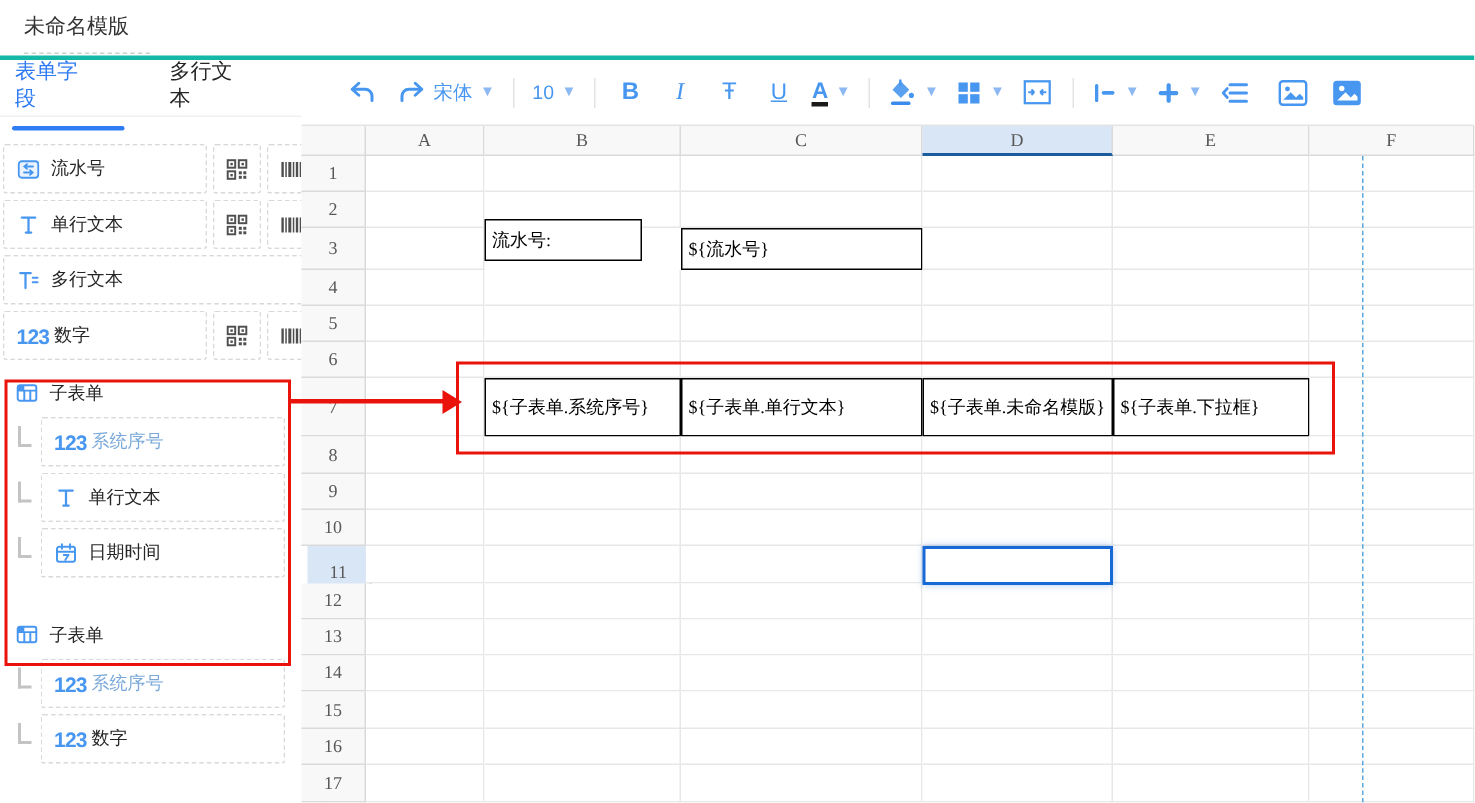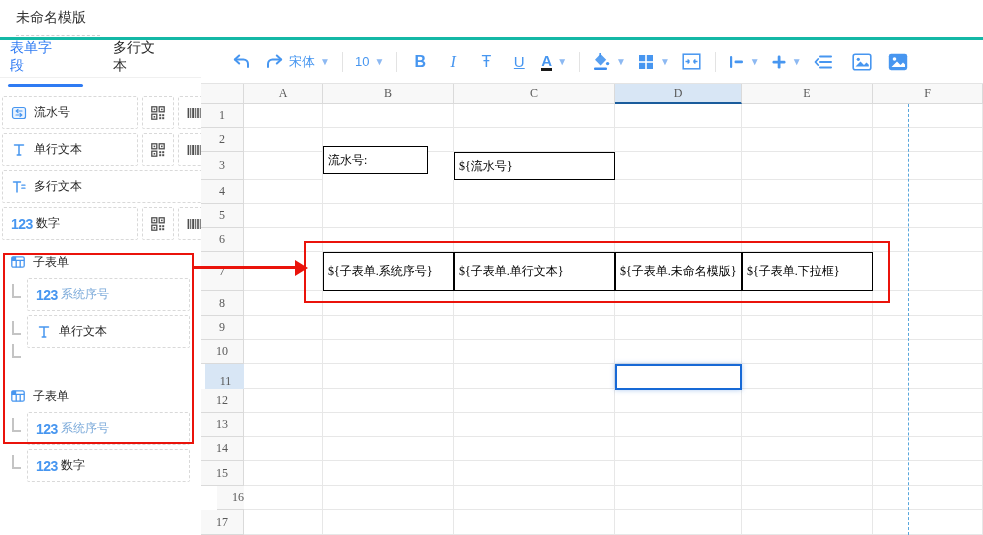--- a/index.html
+++ b/index.html
@@ -241,20 +241,30 @@
           <span class="ficon">
             <svg width="16" height="16" viewBox="0 0 16 16">
               <path d="M3.5 3 H12.5 M8 3 V13 M6.2 13 H9.8" fill="none" stroke="#4796f0" stroke-width="1.5" stroke-linecap="round"></path>
             </svg>
           </span>
           <span class="lbl">单行文本</span>
         </div>
       </div>
       <div class="crow">
         <span class="lconn"></span>
+        <div class="fbox">
+          <span class="ficon">
+            <svg width="16" height="16" viewBox="0 0 16 16">
+              <rect x="2" y="3.5" width="12" height="10" rx="1.5" fill="none" stroke="#4796f0" stroke-width="1.3"></rect>
+              <path d="M5.3 1.8 V4.8 M10.7 1.8 V4.8 M2 6.8 H14" stroke="#4796f0" stroke-width="1.3" fill="none" stroke-linecap="round"></path>
+              <path d="M6.5 9 H9.7 L7.5 12.3" stroke="#4796f0" stroke-width="1.2" fill="none" stroke-linecap="round" stroke-linejoin="round"></path>
+            </svg>
+          </span>
+          <span class="lbl">日期时间</span>
+        </div>
       </div>
       <div style="height: 12px;"></div>
       <div class="ghead">
         <span class="ficon">
           <svg width="16" height="16" viewBox="0 0 16 16">
             <rect x="1.8" y="2.8" width="12.4" height="10.4" rx="1.5" fill="none" stroke="#4796f0" stroke-width="1.3"></rect>
             <path d="M1.8 6.4 H14.2 M6.2 6.4 V13.2 M10.2 6.4 V13.2" stroke="#4796f0" stroke-width="1.3" fill="none"></path>
             <rect x="1.8" y="2.8" width="4.4" height="3.6" fill="#4796f0"></rect>
           </svg>
         </span>
@@ -477,21 +487,21 @@
     <div class="gc body" style="left: 414px; top: 353px; width: 127px; height: 24px;"></div>
     <div class="gc body" style="left: 541px; top: 353px; width: 131px; height: 24px;"></div>
     <div class="gc body" style="left: 672px; top: 353px; width: 110px; height: 24px;"></div>
     <div class="gc hdr" style="left: 0px; top: 377px; width: 43px; height: 25px;">15</div>
     <div class="gc body" style="left: 43px; top: 377px; width: 79px; height: 25px;"></div>
     <div class="gc body" style="left: 122px; top: 377px; width: 131px; height: 25px;"></div>
     <div class="gc body" style="left: 253px; top: 377px; width: 161px; height: 25px;"></div>
     <div class="gc body" style="left: 414px; top: 377px; width: 127px; height: 25px;"></div>
     <div class="gc body" style="left: 541px; top: 377px; width: 131px; height: 25px;"></div>
     <div class="gc body" style="left: 672px; top: 377px; width: 110px; height: 25px;"></div>
-    <div class="gc hdr" style="left: 16px; top: 402px; width: 43px; height: 24px;">16</div>
+    <div class="gc hdr" style="left: 0px; top: 402px; width: 43px; height: 24px;">16</div>
     <div class="gc body" style="left: 43px; top: 402px; width: 79px; height: 24px;"></div>
     <div class="gc body" style="left: 122px; top: 402px; width: 131px; height: 24px;"></div>
     <div class="gc body" style="left: 253px; top: 402px; width: 161px; height: 24px;"></div>
     <div class="gc body" style="left: 414px; top: 402px; width: 127px; height: 24px;"></div>
     <div class="gc body" style="left: 541px; top: 402px; width: 131px; height: 24px;"></div>
     <div class="gc body" style="left: 672px; top: 402px; width: 110px; height: 24px;"></div>
     <div class="gc hdr" style="left: 0px; top: 426px; width: 43px; height: 25px;">17</div>
     <div class="gc body" style="left: 43px; top: 426px; width: 79px; height: 25px;"></div>
     <div class="gc body" style="left: 122px; top: 426px; width: 131px; height: 25px;"></div>
     <div class="gc body" style="left: 253px; top: 426px; width: 161px; height: 25px;"></div>

